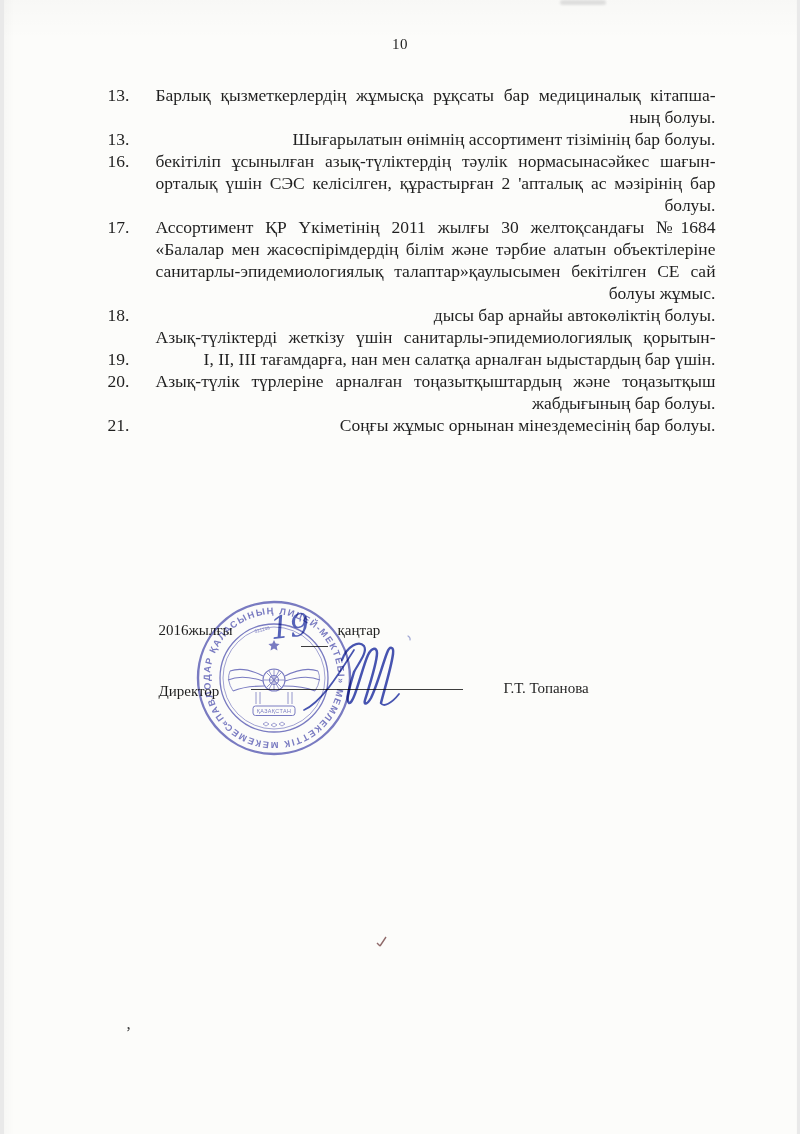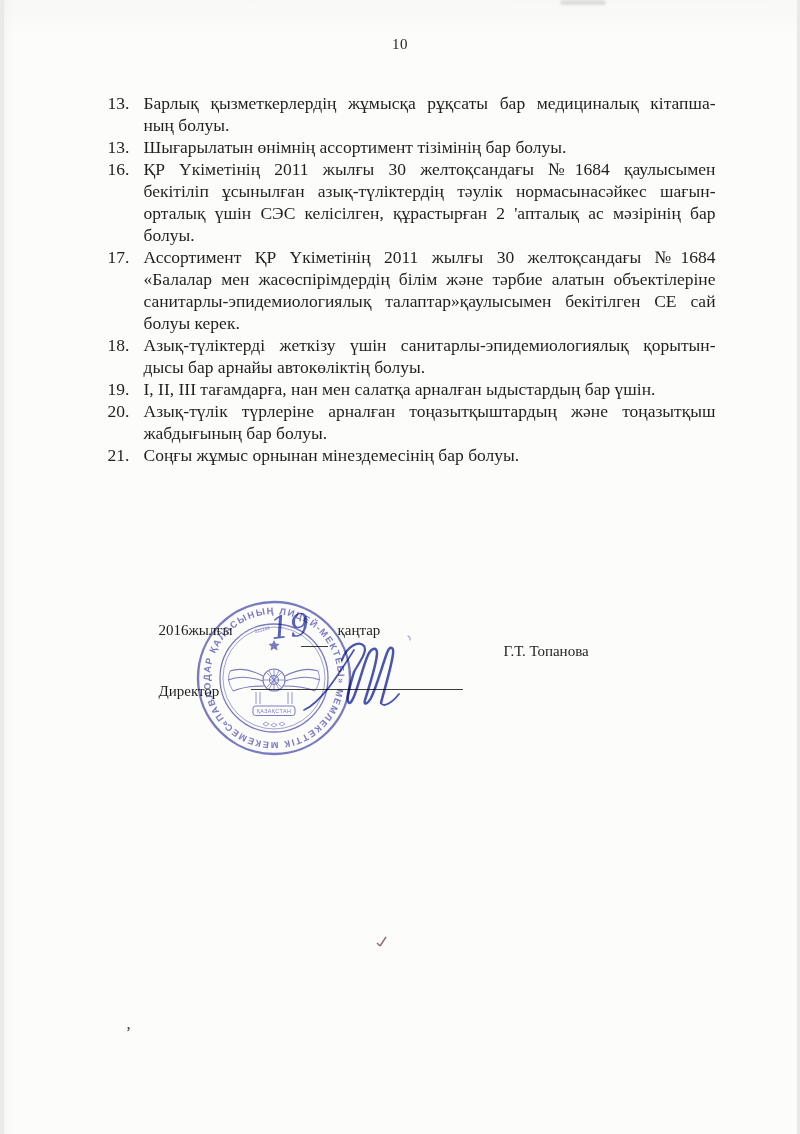--- a/index.html
+++ b/index.html
@@ -10,27 +10,27 @@
                      linear-gradient(90deg, rgba(0,0,0,0.02), rgba(0,0,0,0) 10px, rgba(0,0,0,0) 792px, rgba(0,0,0,0.02));
     font-family:"Liberation Serif", serif;
     color:#1f1f1f;
     overflow:hidden;
   }
   .page-number{
     position:absolute;top:36px;left:0;right:0;
     text-align:center;font-size:15px;letter-spacing:0.5px;
   }
   .list{
-    position:absolute;left:104px;top:92px;width:608px;
+    position:absolute;left:104px;top:84px;width:608px;
     font-size:17.5px;line-height:22px;
   }
   .item{position:relative;padding-left:36px;}
   .item .num{position:absolute;left:0;top:0;}
-  .ln{white-space:normal;}
-  .ln.just{text-align:justify;text-align-last:justify;}
+  .ln{white-space:normal;text-align:right;}
+  .ln.just{text-align:justify;text-align-last:justify;margin-left:12px;}
   .abs{position:absolute;}
   .closing-text{font-size:15px;}
   .rule{position:absolute;height:1px;background:#3c3c3c;}
   .hw-day{
     position:absolute;left:266px;top:608px;
     font-size:31px;font-style:italic;
     font-family:"DejaVu Serif", serif;
     color:#4553b5;transform:rotate(-7deg);
     mix-blend-mode:multiply;opacity:0.9;
   }
@@ -64,40 +64,39 @@
       </div>
       <div class="item">
         <span class="num">13.</span>
         <div class="text">
           <div class="ln">Шығарылатын өнімнің ассортимент тізімінің бар болуы.</div>
         </div>
       </div>
       <div class="item">
         <span class="num">16.</span>
         <div class="text">
-          <div class="ln just">ҚР Үкіметінің 2011 жылғы 30 желтоқсандағы №1684 қаулысымен</div>
           <div class="ln just">бекітіліп ұсынылған азық-түліктердің тәулік нормасынасәйкес шағын-</div>
           <div class="ln just">орталық үшін СЭС келісілген, құрастырған 2 'апталық ас мәзірінің бар</div>
           <div class="ln">болуы.</div>
         </div>
       </div>
       <div class="item">
         <span class="num">17.</span>
         <div class="text">
           <div class="ln just">Ассортимент ҚР Үкіметінің 2011 жылғы 30 желтоқсандағы №1684</div>
           <div class="ln just">«Балалар мен жасөспірімдердің білім және тәрбие алатын объектілеріне</div>
           <div class="ln just">санитарлы-эпидемиологиялық талаптар»қаулысымен бекітілген СЕ сай</div>
-          <div class="ln">болуы керек.</div>
+          <div class="ln">болуы жұмыс.</div>
         </div>
       </div>
       <div class="item">
         <span class="num">18.</span>
         <div class="text">
+          <div class="ln">дысы бар арнайы автокөліктің болуы.</div>
           <div class="ln just">Азық-түліктерді жеткізу үшін санитарлы-эпидемиологиялық қорытын-</div>
-          <div class="ln">дысы бар арнайы автокөліктің болуы.</div>
         </div>
       </div>
       <div class="item">
         <span class="num">19.</span>
         <div class="text">
           <div class="ln">I, II, III тағамдарға, нан мен салатқа арналған ыдыстардың бар үшін.</div>
         </div>
       </div>
       <div class="item">
         <span class="num">20.</span>
@@ -114,21 +113,21 @@
       </div>
     </div>
 
   <span class="abs closing-text" style="left:155px;top:622px;">2016жылғы</span>
   <span class="rule" style="left:297px;top:646px;width:27px;"></span>
   <span class="hw-day">19</span>
   <span class="abs closing-text" style="left:334px;top:622px;">қаңтар</span>
 
   <span class="abs closing-text" style="left:155px;top:664px;margin-top:19px;">Директор</span>
   <span class="rule" style="left:247px;top:689px;width:212px;"></span>
-  <span class="abs closing-text" style="left:500px;top:643px;">Г.Т. Топанова</span>
+  <span class="abs closing-text" style="left:500px;top:680px;">Г.Т. Топанова</span>
 
   <svg class="stamp-svg" width="164" height="164" viewBox="0 0 164 164">
     <g stroke="#5d5fb8" fill="none">
       <circle cx="82" cy="82" r="76" stroke-width="2.4"></circle>
       <circle cx="82" cy="82" r="54" stroke-width="1.3"></circle>
       <circle cx="82" cy="82" r="51" stroke-width="0.7"></circle>
     </g>
     <defs>
       <path id="ringPath" d="M 36.7 127.3 A 64 64 0 1 1 127.3 127.3 A 64 64 0 0 1 36.7 127.3"></path>
     </defs>

